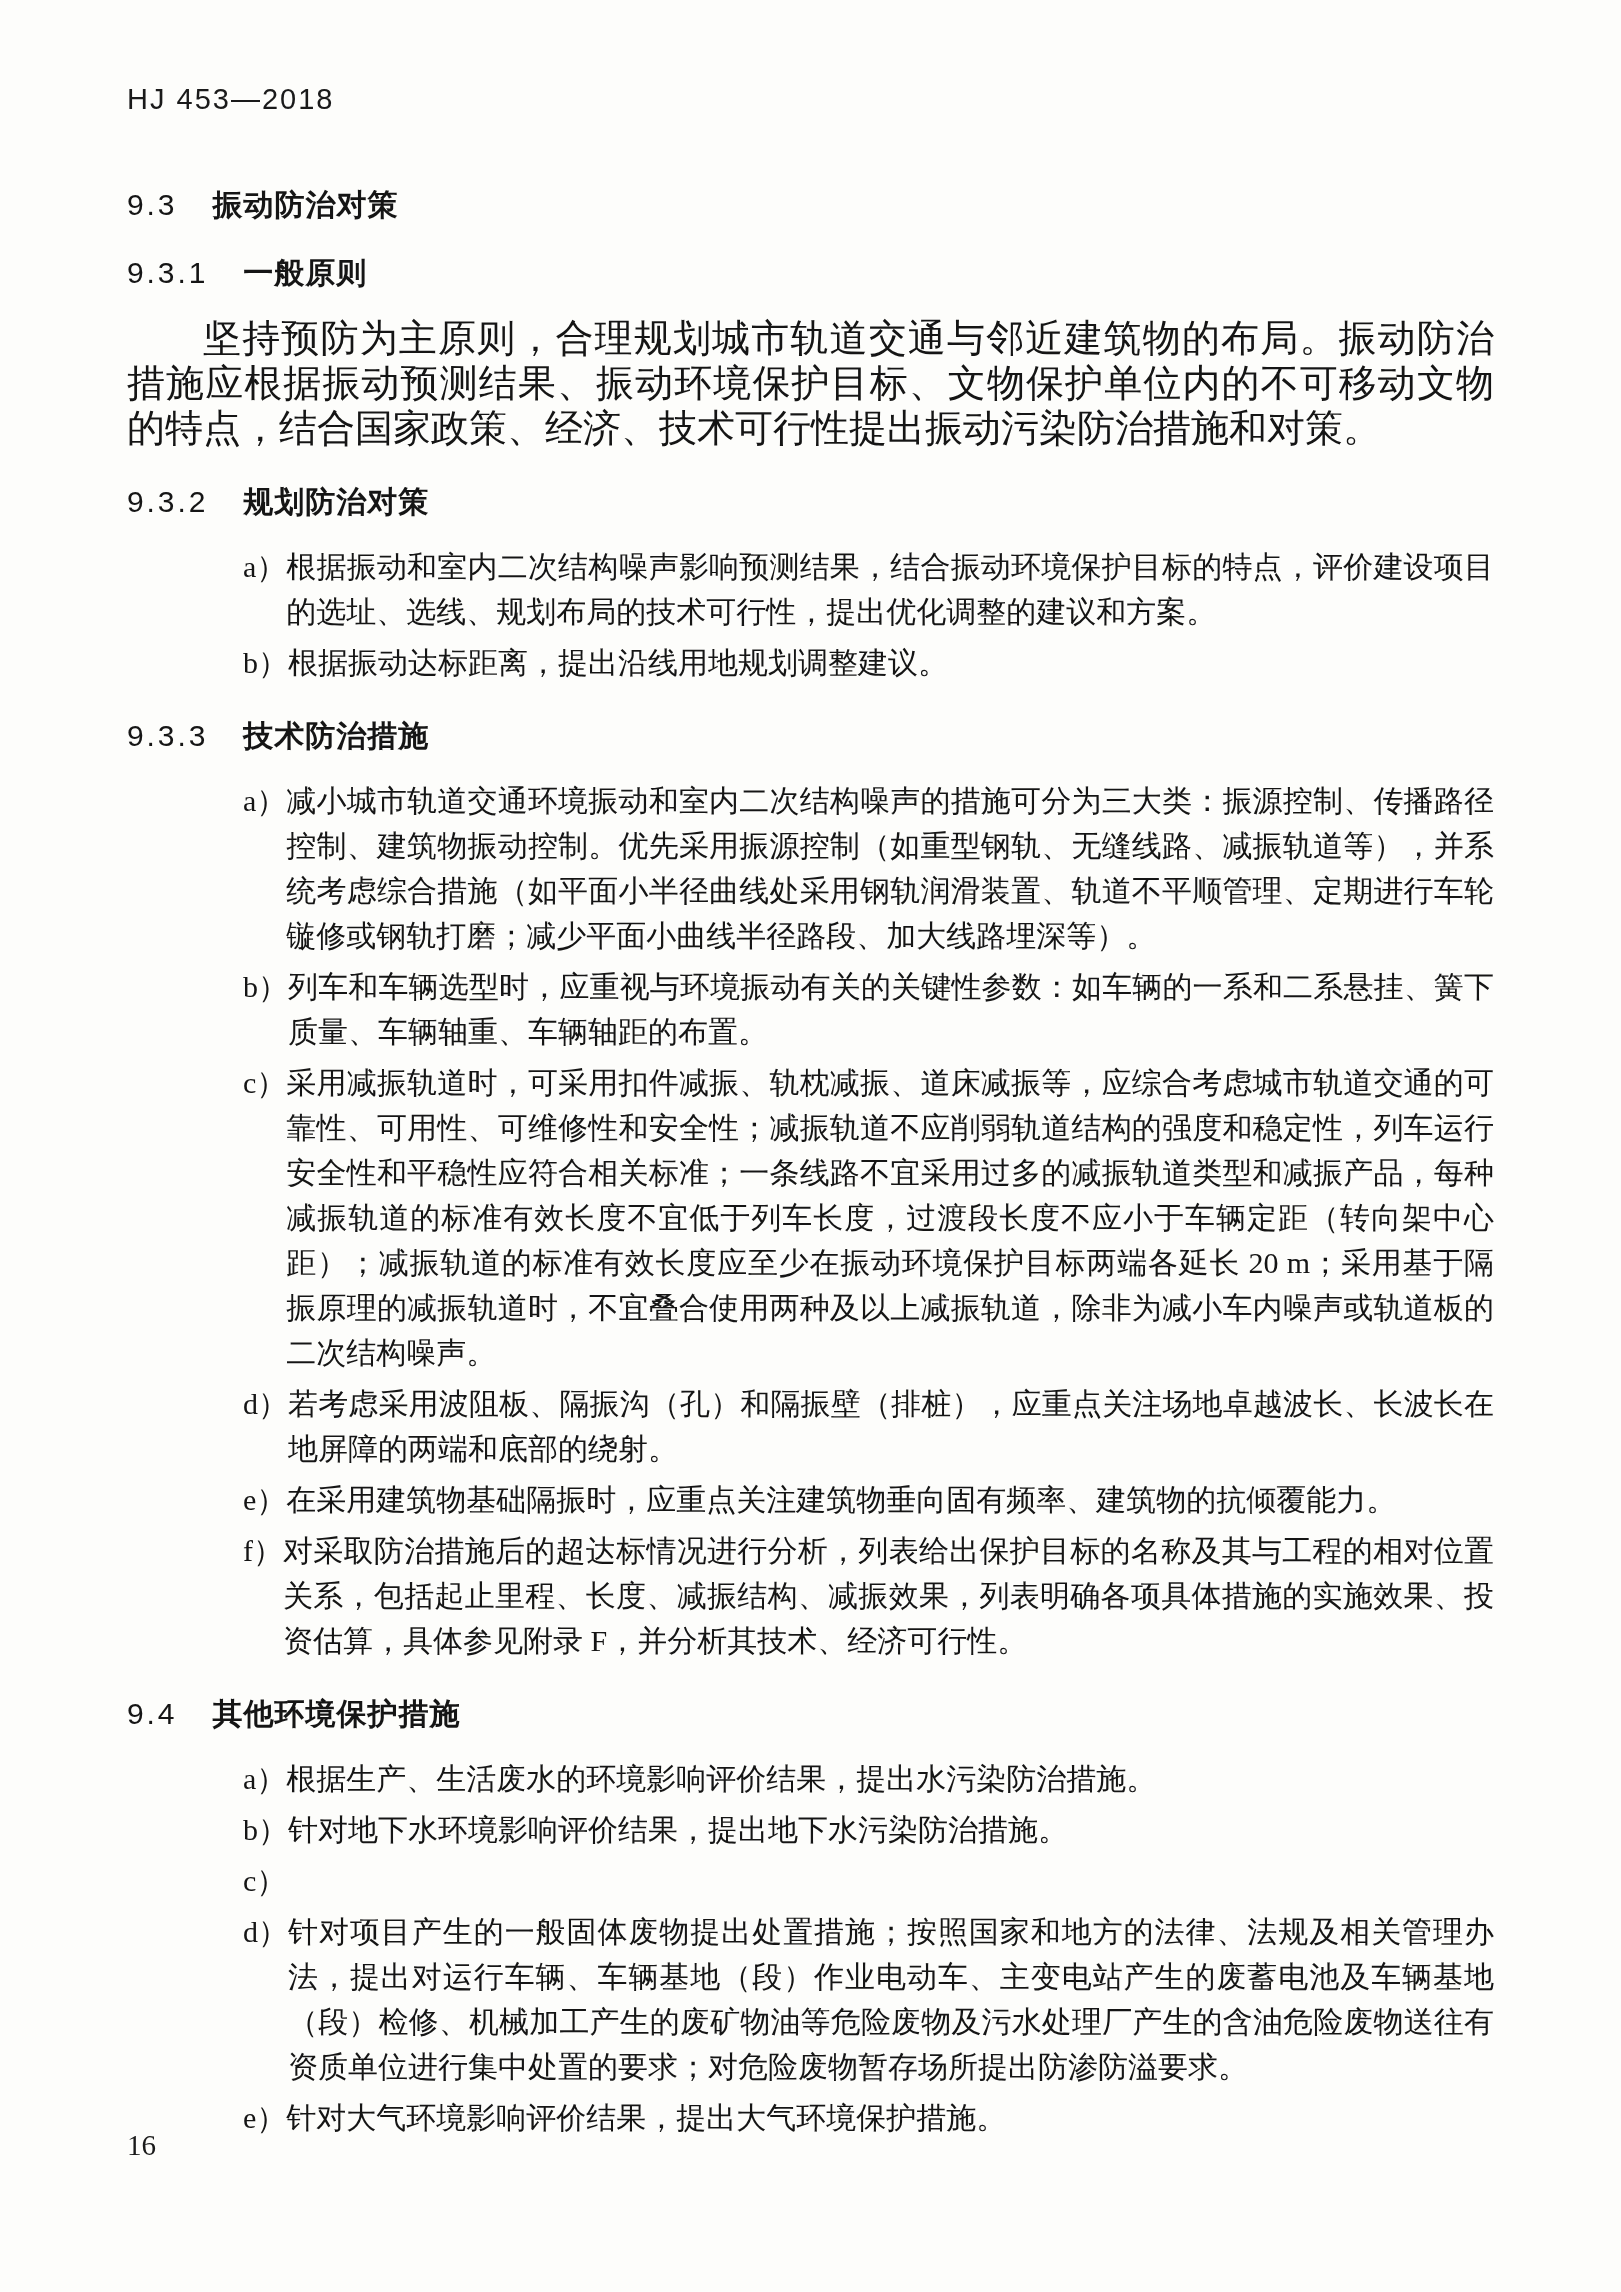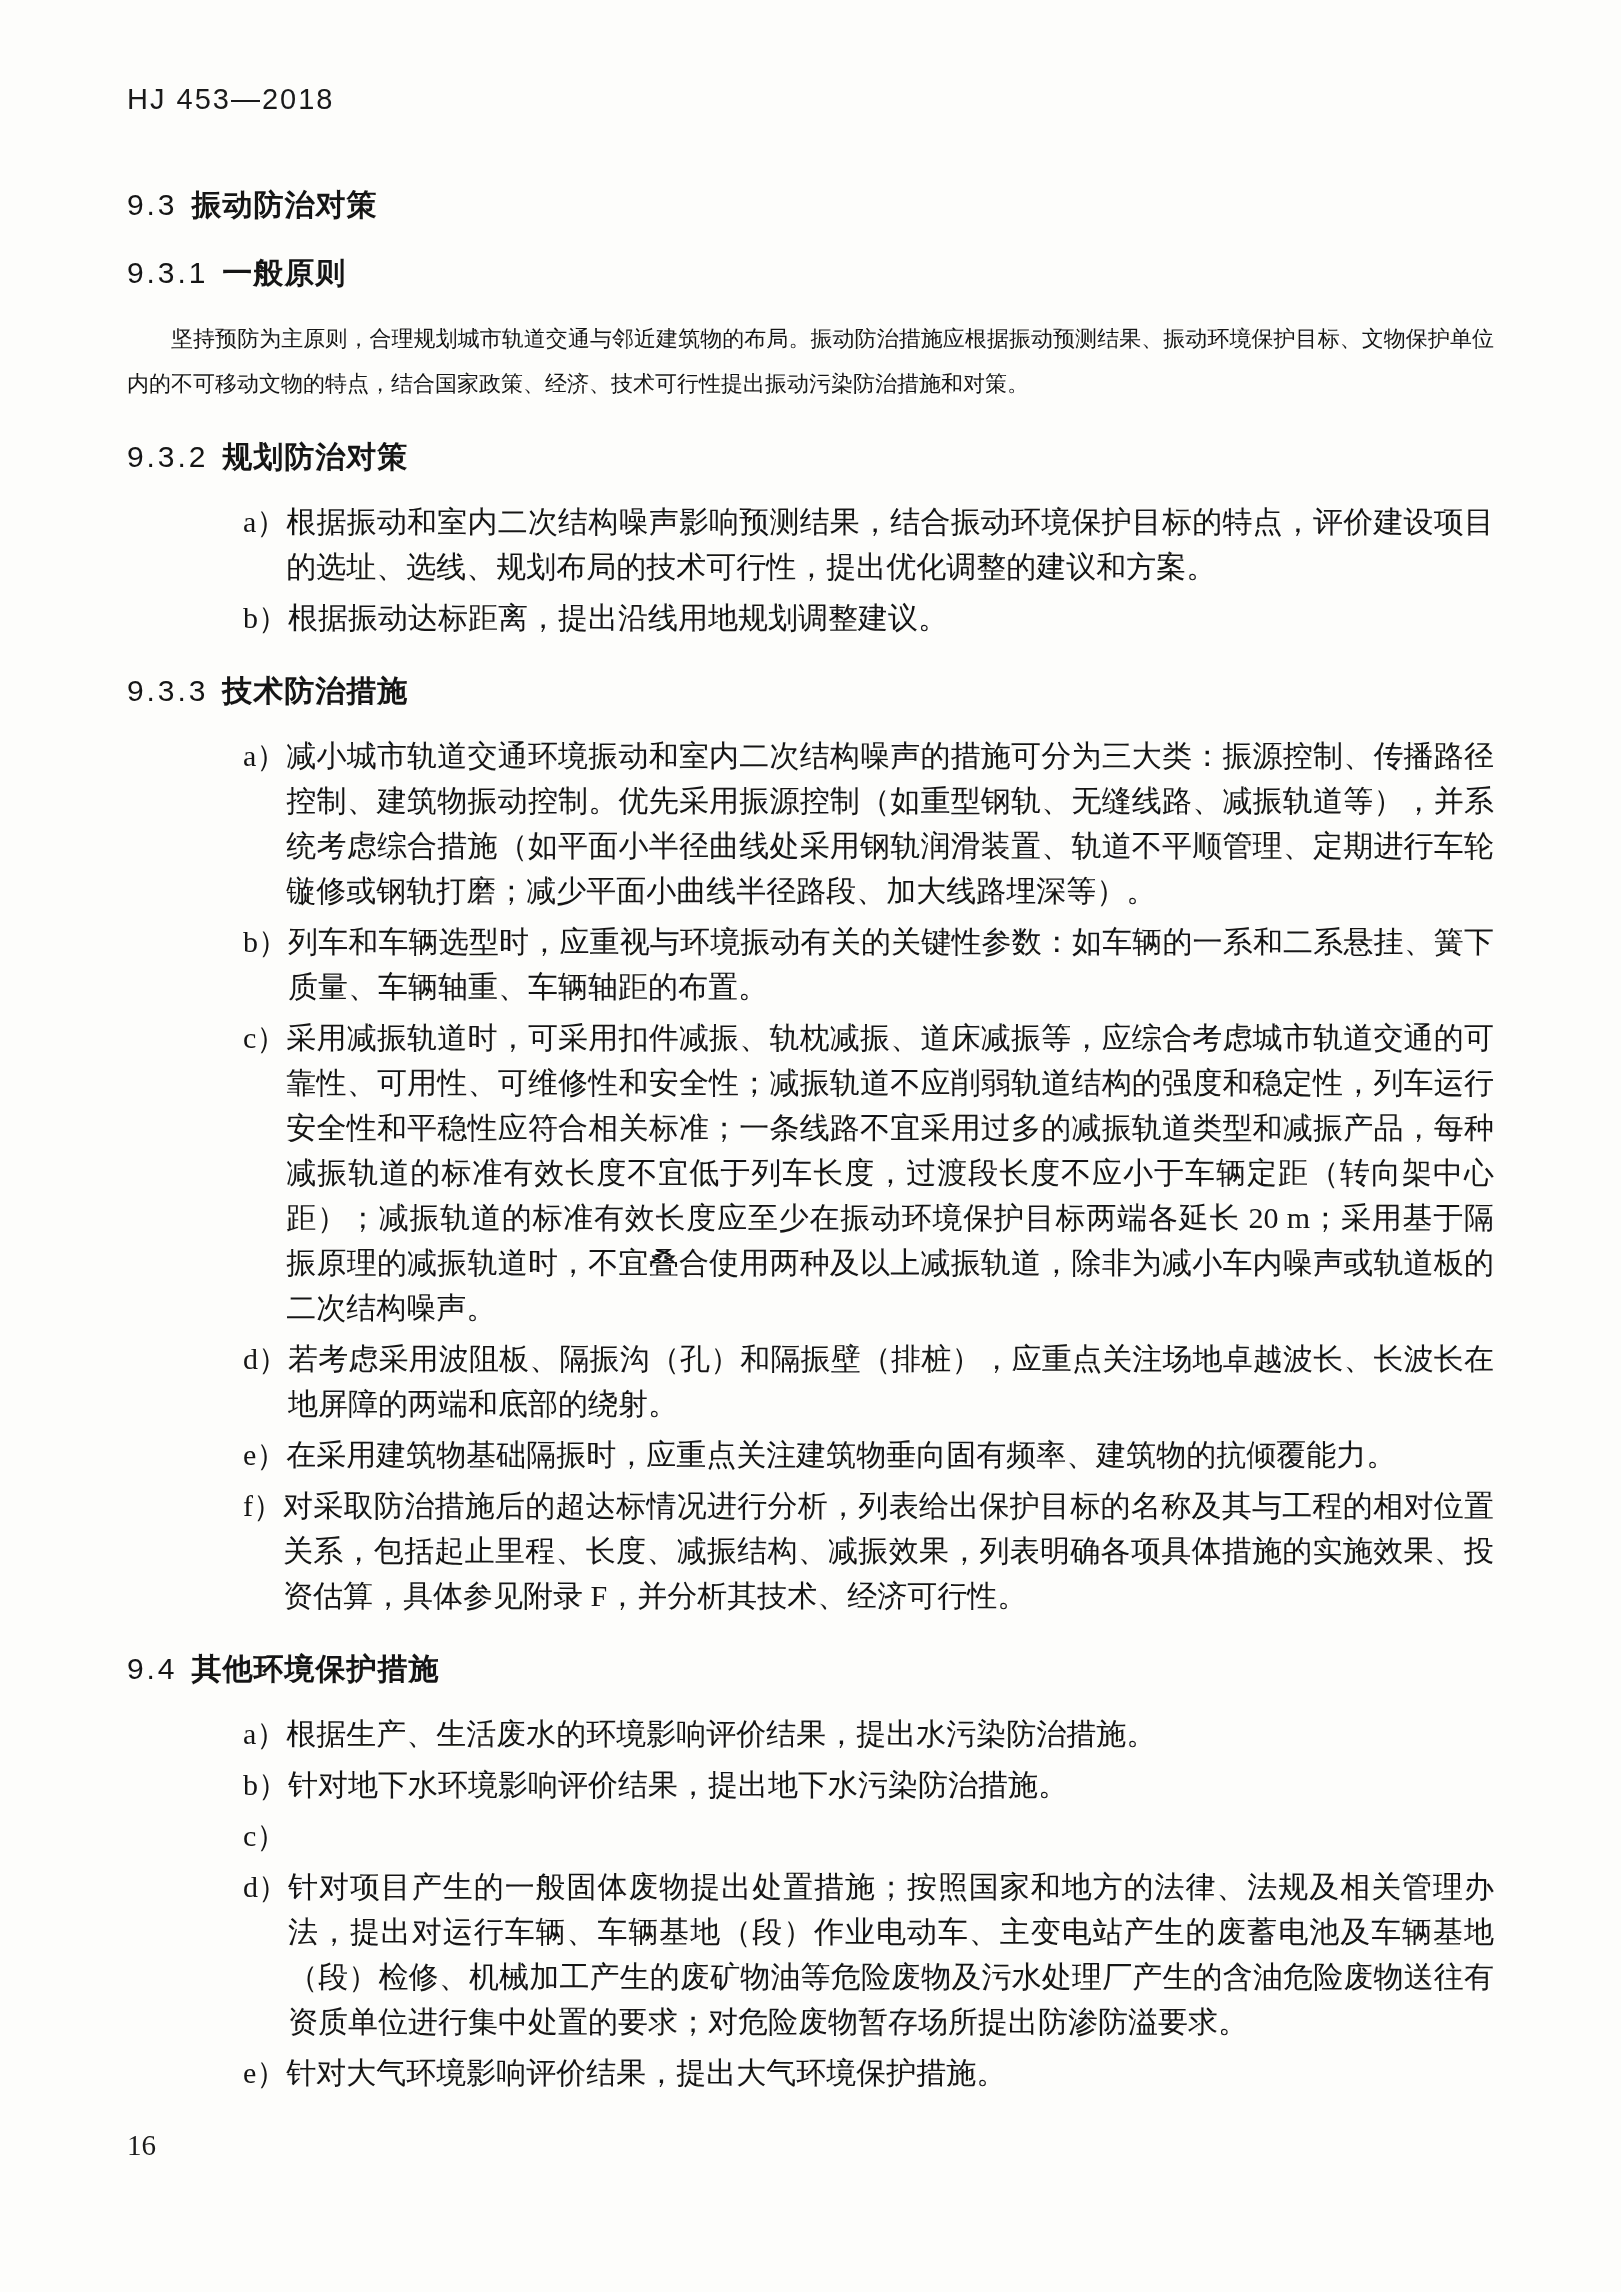--- a/index.html
+++ b/index.html
@@ -31,26 +31,26 @@
     white-space: nowrap;
   }
   .doc-body > .heading:first-child { margin-top: 71px; }
   .h-num {
     font-weight: 500;
     letter-spacing: 2.9px;
     text-align: center;
   }
   .h-title {
     font-weight: 700;
-    margin-left: 14px;
+    margin-left: 35px;
     letter-spacing: 1px;
   }
   .para {
     margin: 0;
-    font-size: 22px;
+    font-size: 38px;
     line-height: 45px;
     text-align: justify;
     text-indent: 2em;
   }
   .item {
     display: flex;
     margin: 0 0 5.9px 0;
     padding-left: 116px;
     font-size: 30px;
     line-height: 45px;

